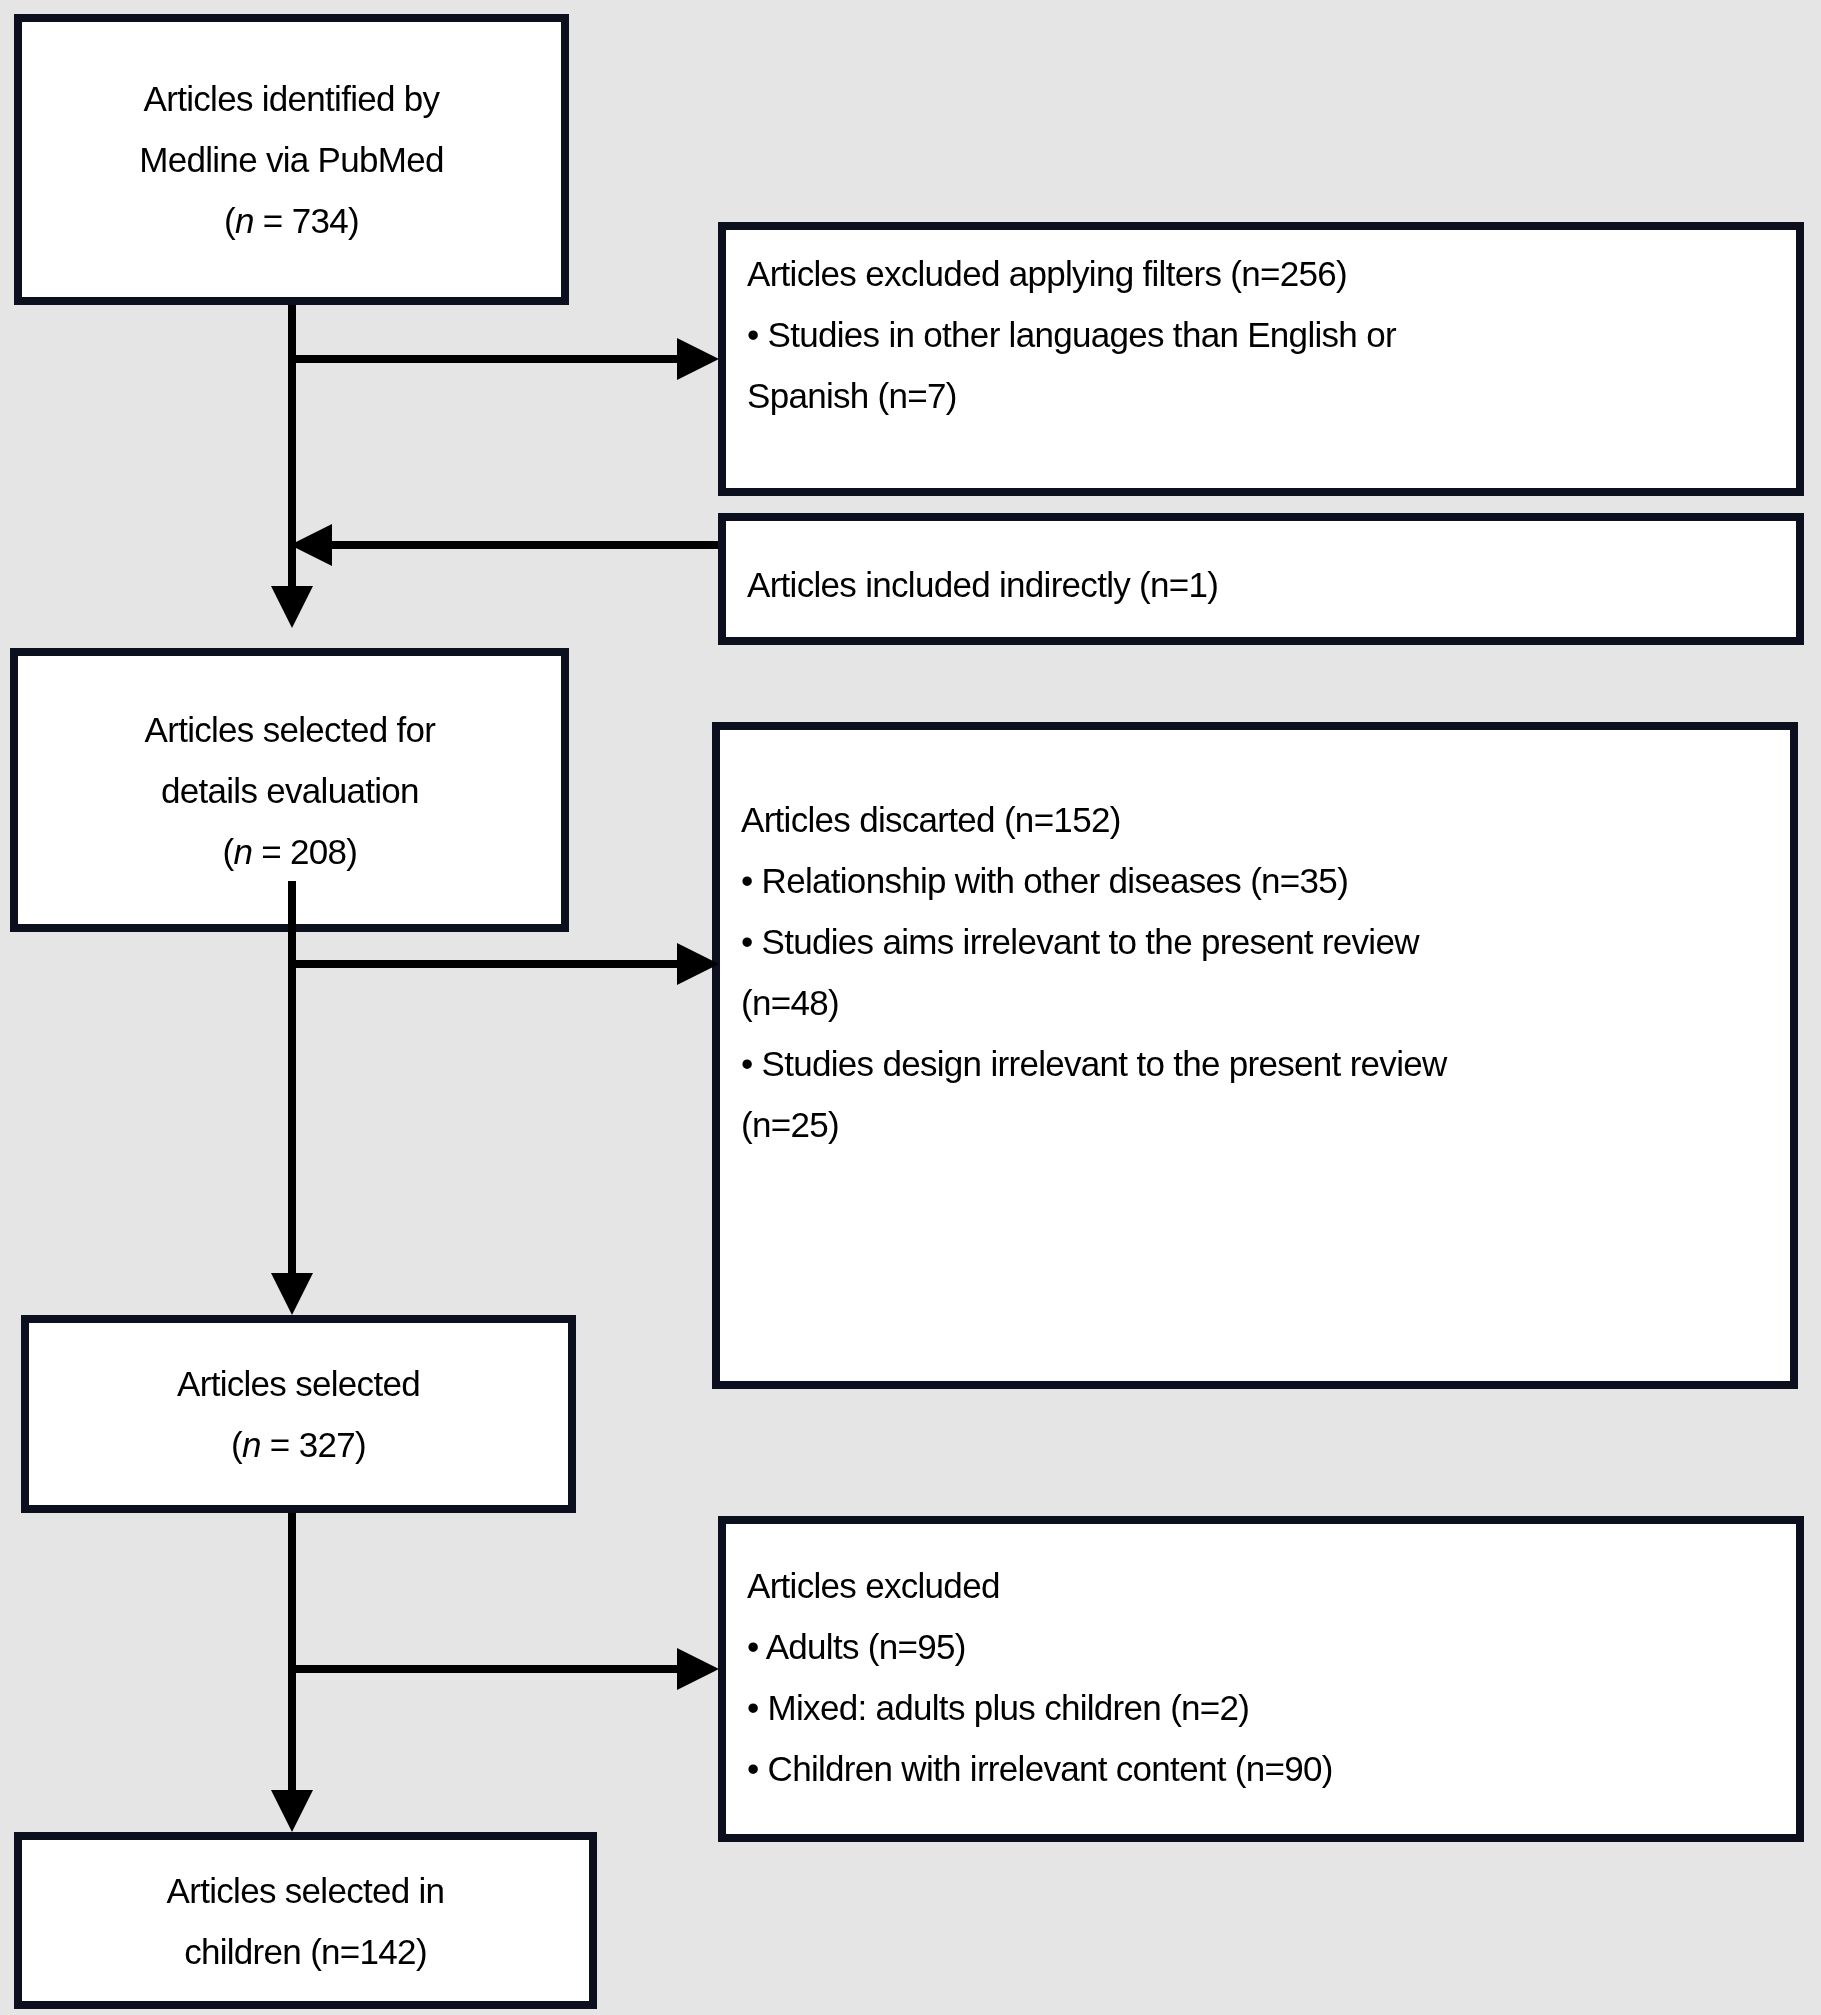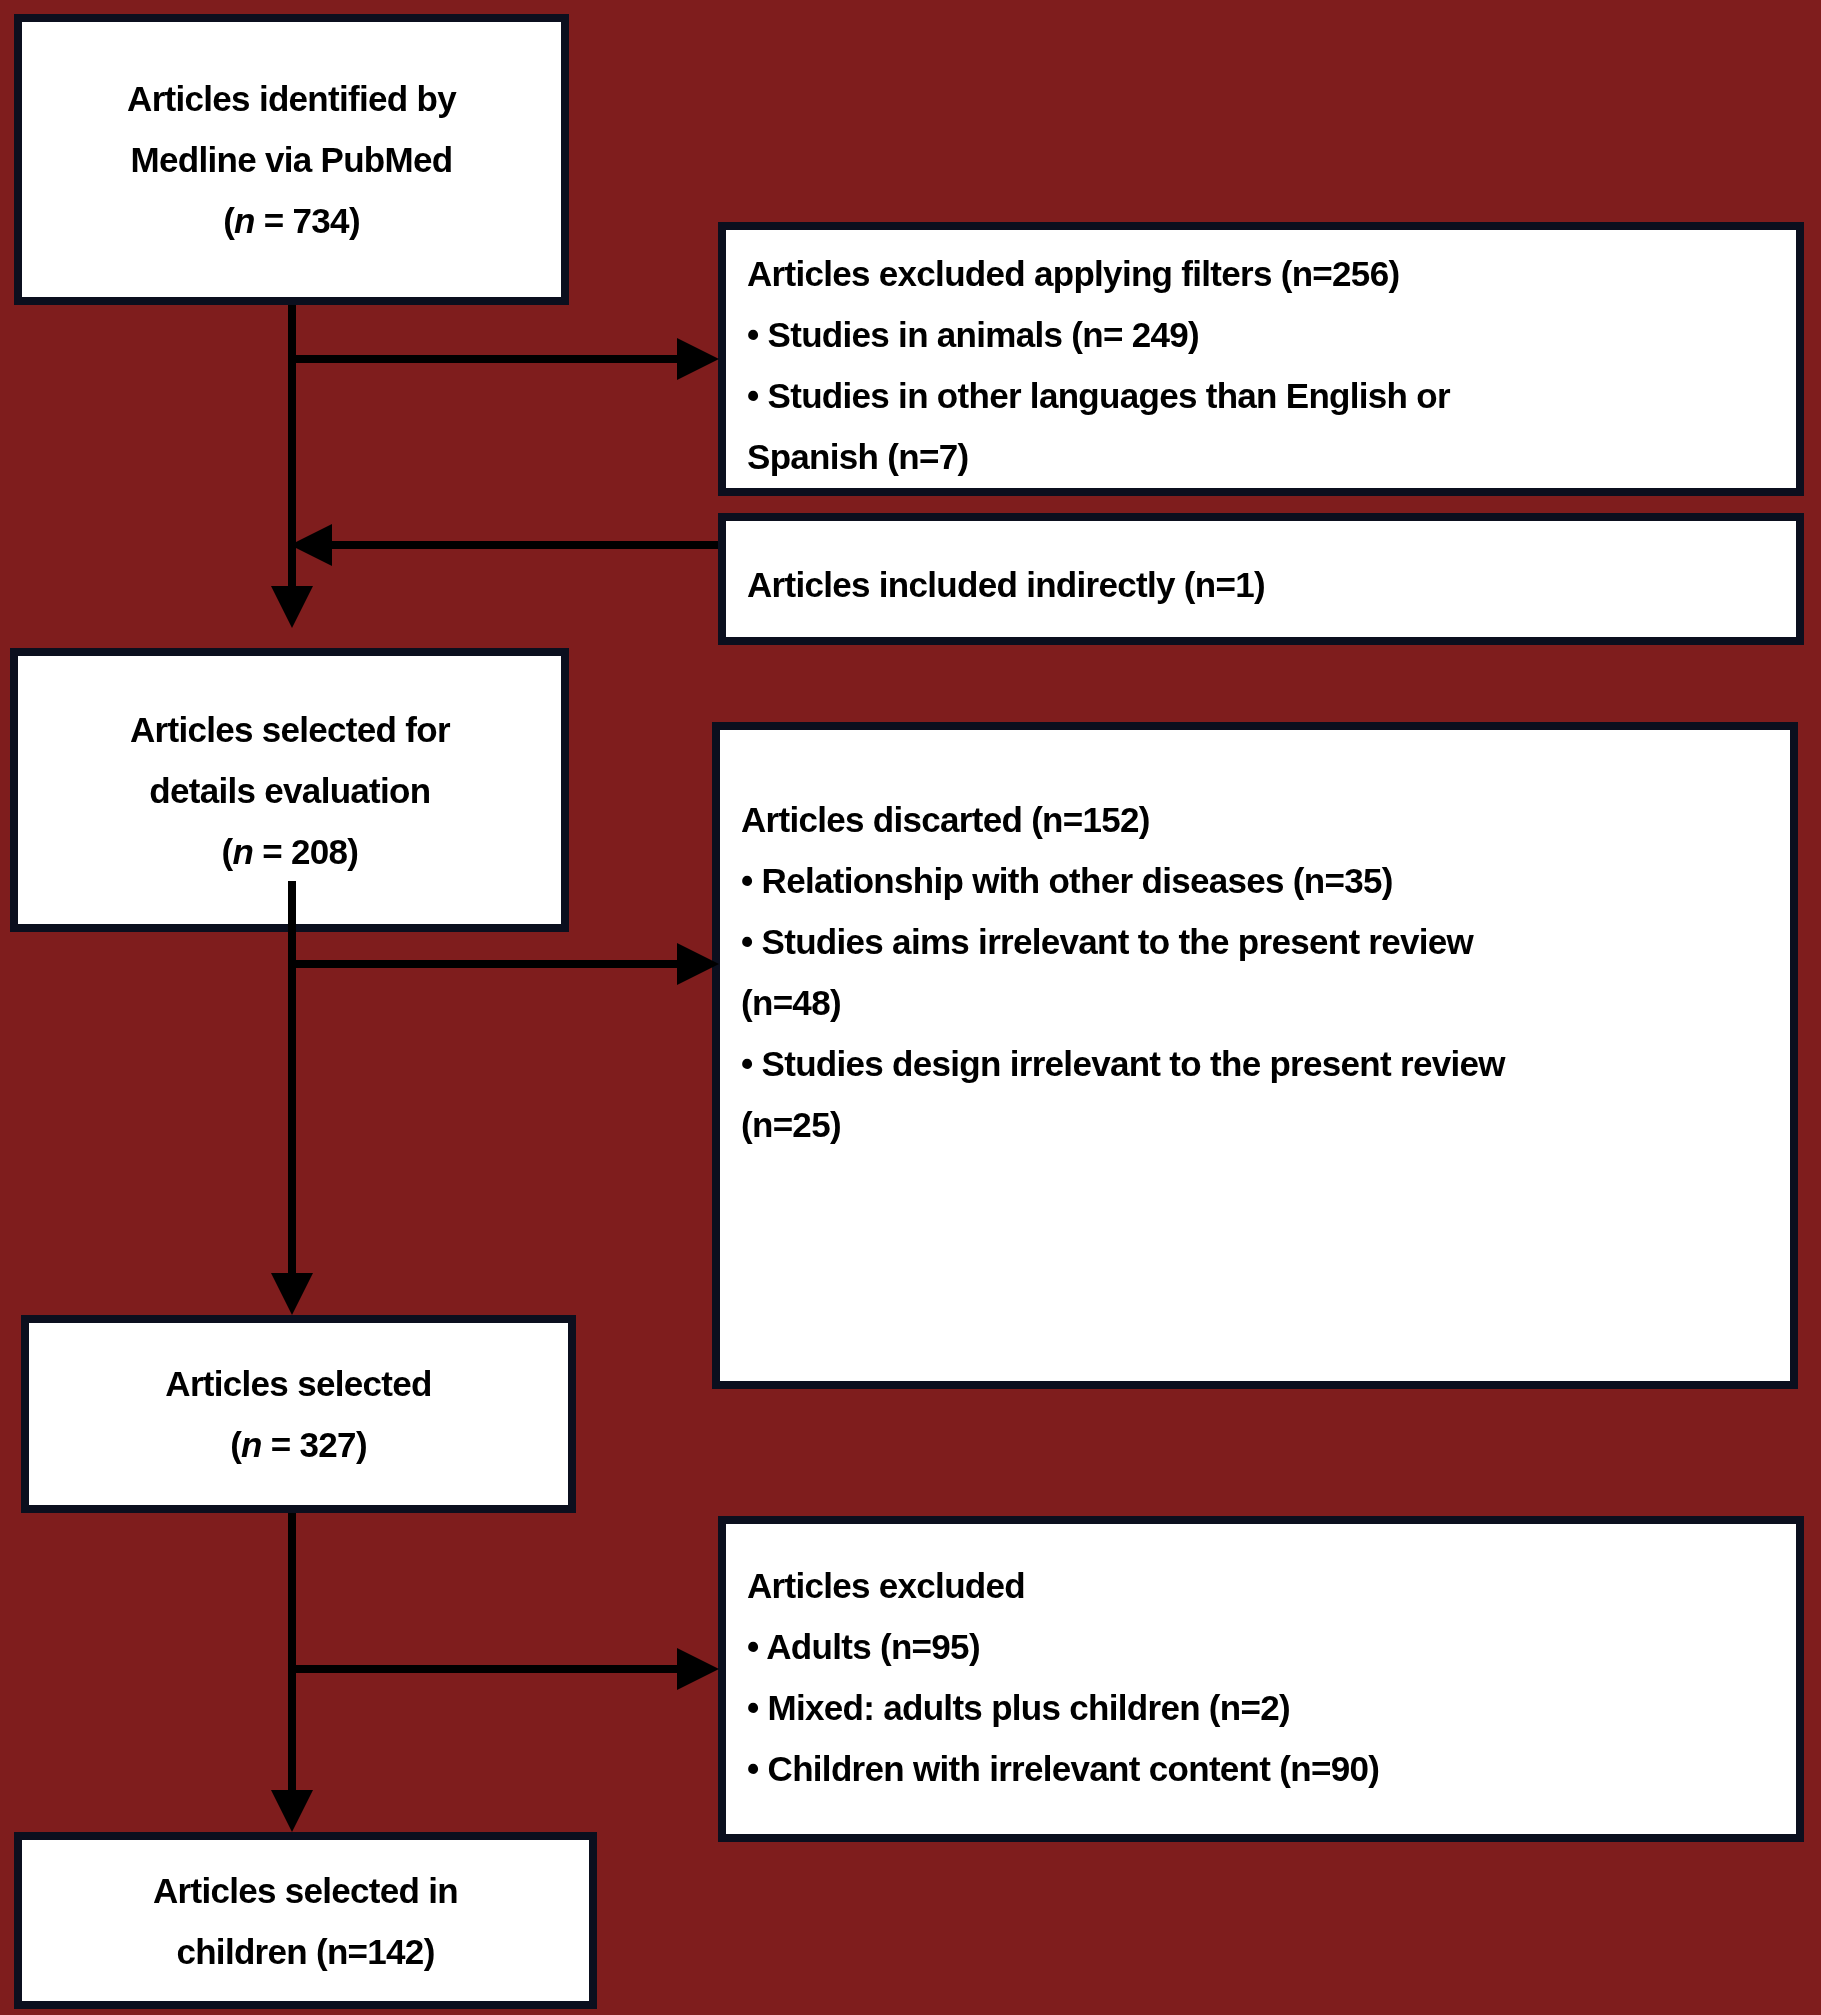--- a/index.html
+++ b/index.html
@@ -4,23 +4,23 @@
 <style>
   html, body {
     margin: 0;
     padding: 0;
     background: #ffffff;
   }
   #canvas {
     position: relative;
     width: 1821px;
     height: 2015px;
-    background: #7f1d1d;
+    background: #e5e5e5;
     font-family: "Liberation Sans", sans-serif;
-    font-weight: bold;
+    font-weight: normal;
     color: #000000;
     overflow: hidden;
   }
   .box {
     position: absolute;
     border: 8.3px solid #0b0f1e;
     background: #ffffff;
     box-sizing: border-box;
   }
   .content {
@@ -124,21 +124,20 @@
     <div class="content centered">
       <div class="line">Articles identified by</div>
       <div class="line">Medline via PubMed</div>
       <div class="line"><span>(</span><span class="it">n</span><span> = 734)</span></div>
     </div>
   </div>
 
   <div class="box" id="box-excluded-filters">
     <div class="content lefted">
       <div class="line">Articles excluded applying filters (n=256)</div>
-      <div class="line">• Studies in animals (n= 249)</div>
       <div class="line">• Studies in other languages than English or</div>
       <div class="line">Spanish (n=7)</div>
     </div>
   </div>
 
   <div class="box" id="box-included-indirectly">
     <div class="content lefted">
       <div class="line">Articles included indirectly (n=1)</div>
     </div>
   </div>

